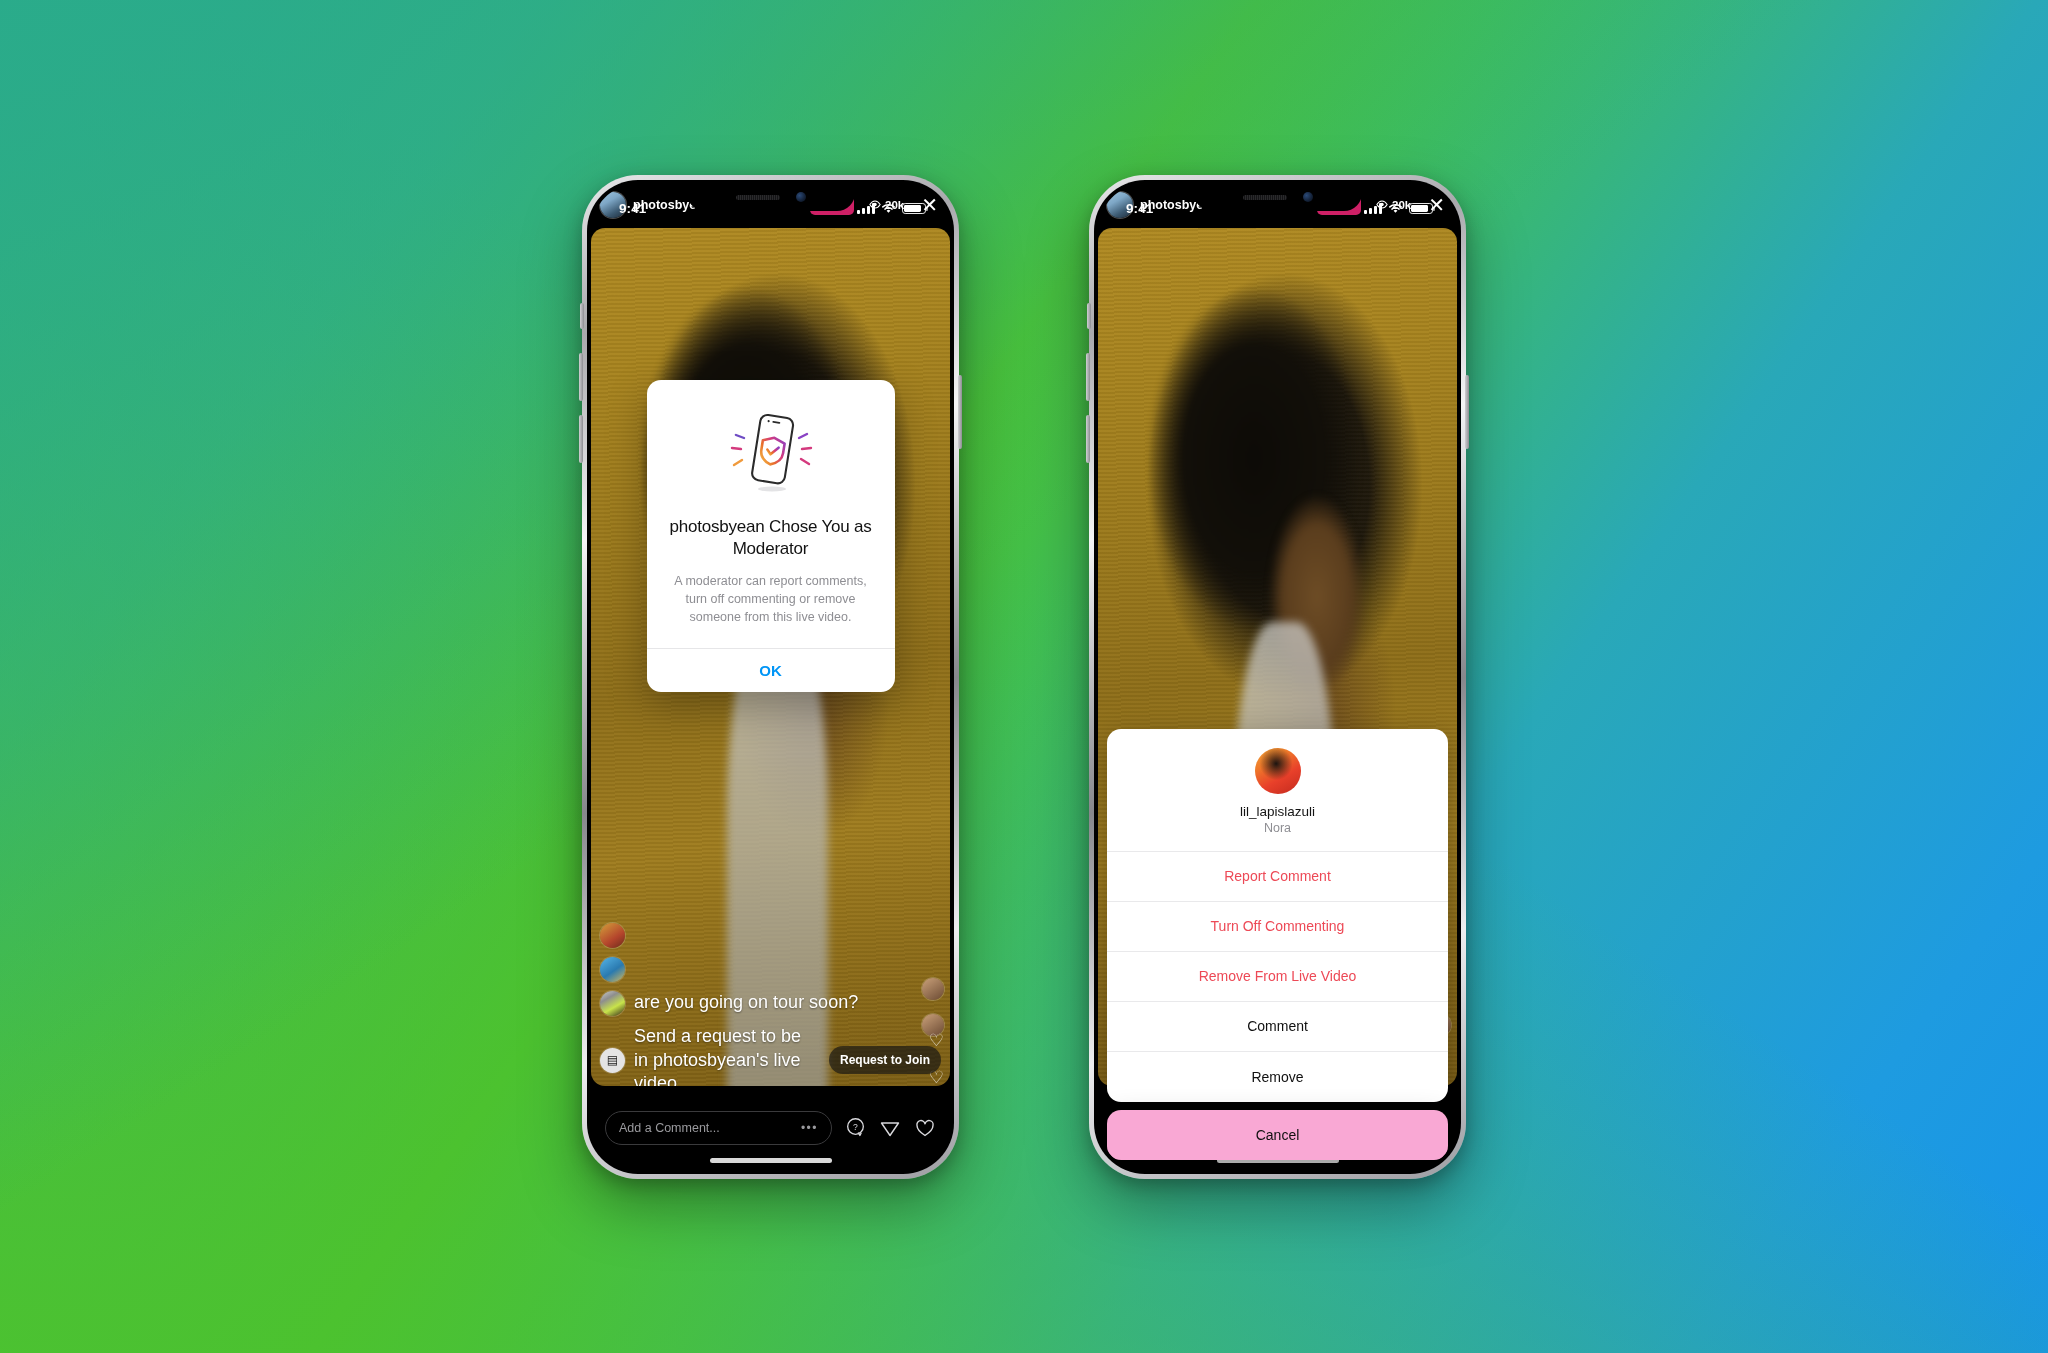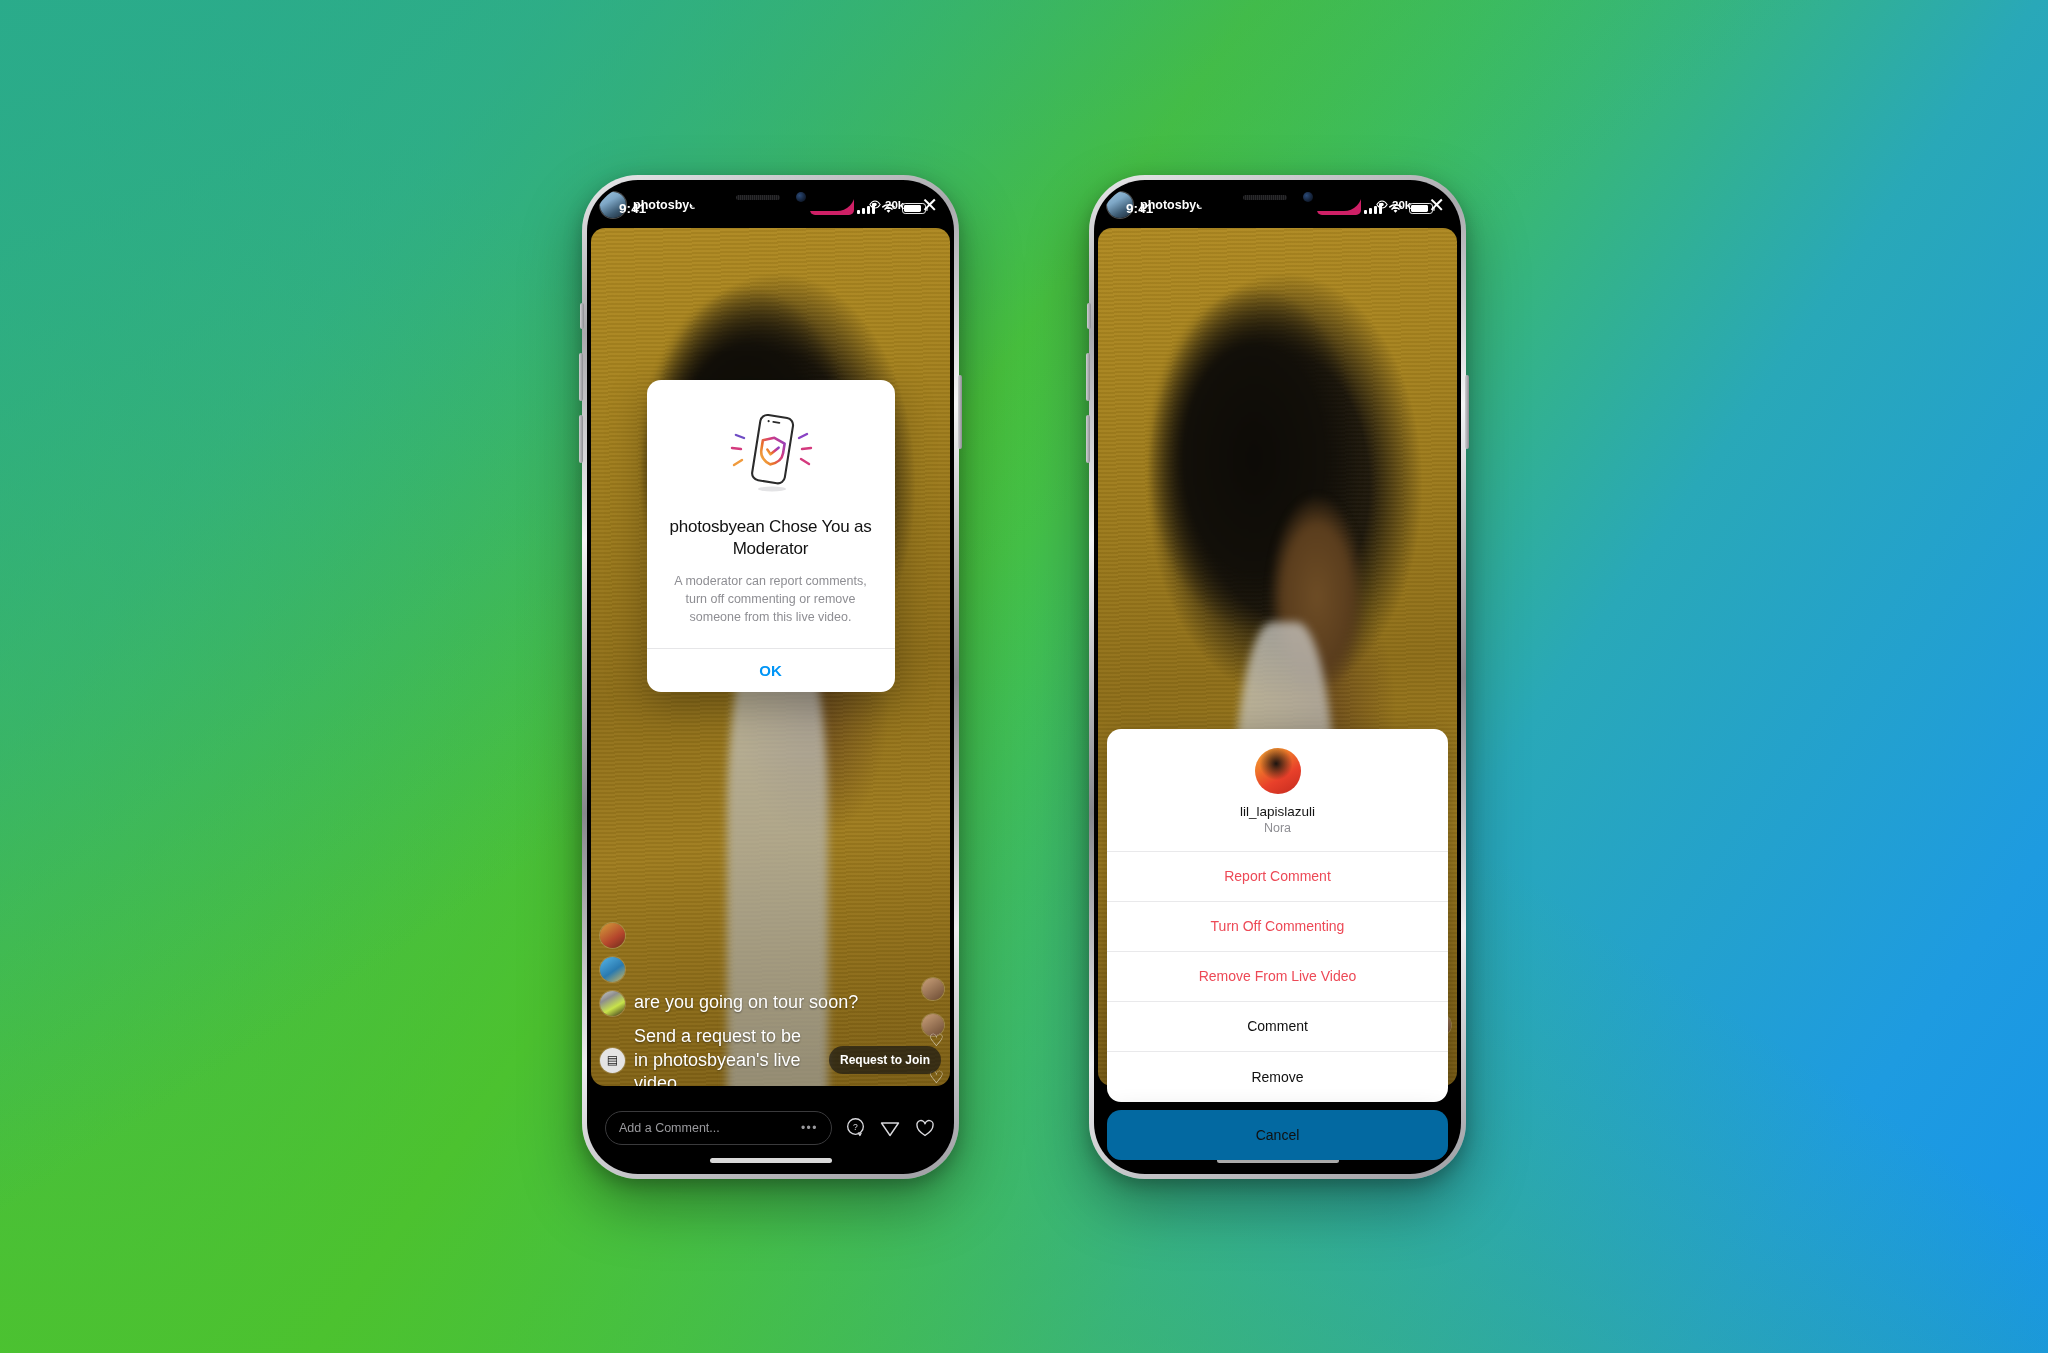--- a/index.html
+++ b/index.html
@@ -175,21 +175,21 @@
   .sheet-av{ width:46px; height:46px; border-radius:50%; margin:0 auto 10px;
     background:radial-gradient(circle at 46% 34%, #1c1410 0%, rgba(28,20,16,0) 42%),
                linear-gradient(150deg,#f0a33a 0%,#ef7a2a 30%,#e8402a 62%,#c22a1e 100%); }
   .sheet-user{ font-size:13.5px; font-weight:400; color:#141414; }
   .sheet-real{ font-size:12.5px; color:#8e8e93; margin-top:2px; }
   .sheet-item{ height:50px; display:flex; align-items:center; justify-content:center;
     font-size:14px; border-bottom:1px solid #e9e9eb; cursor:pointer; }
   .sheet-item:last-child{ border-bottom:none; }
   .sheet-item.danger{ color:#ED4956; }
   .sheet-item.normal{ color:#101010; }
-  .sheet-cancel{ margin-top:8px; background:#0369a1; border-radius:14px; height:50px;
+  .sheet-cancel{ margin-top:8px; background:#f9a8d4; border-radius:14px; height:50px;
     display:flex; align-items:center; justify-content:center; font-size:14px; color:#101010;
     cursor:pointer; box-shadow:0 10px 30px rgba(0,0,0,.3); }
 </style>
 </head>
 <body>
 
 <div class="bg-overlay"></div>
 
 <div class="stage">
 

